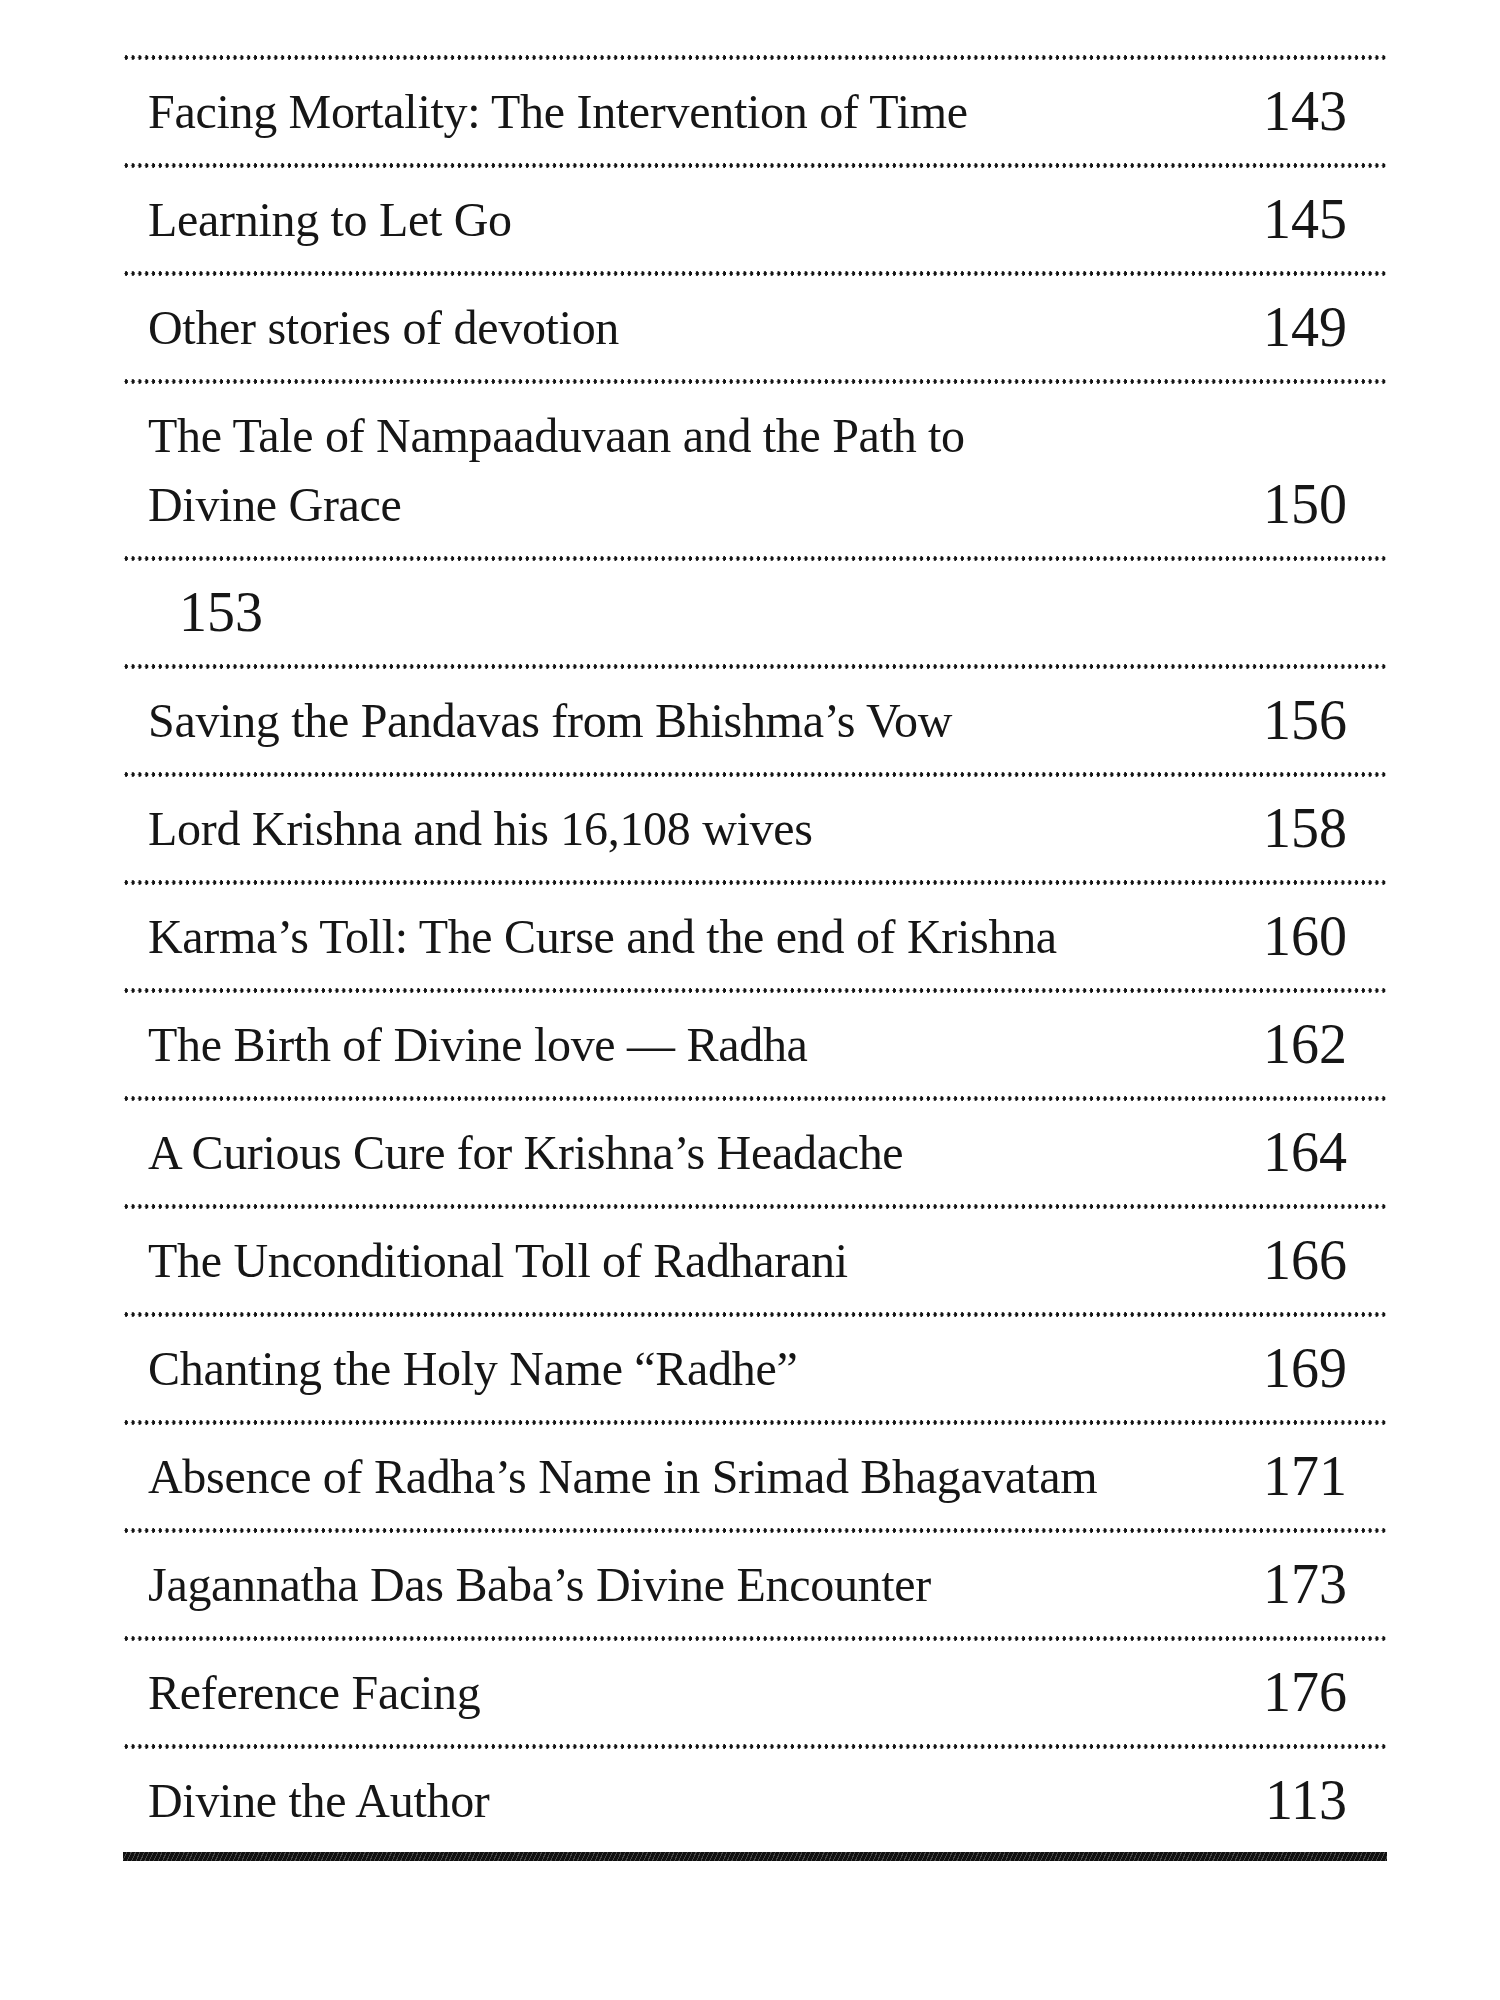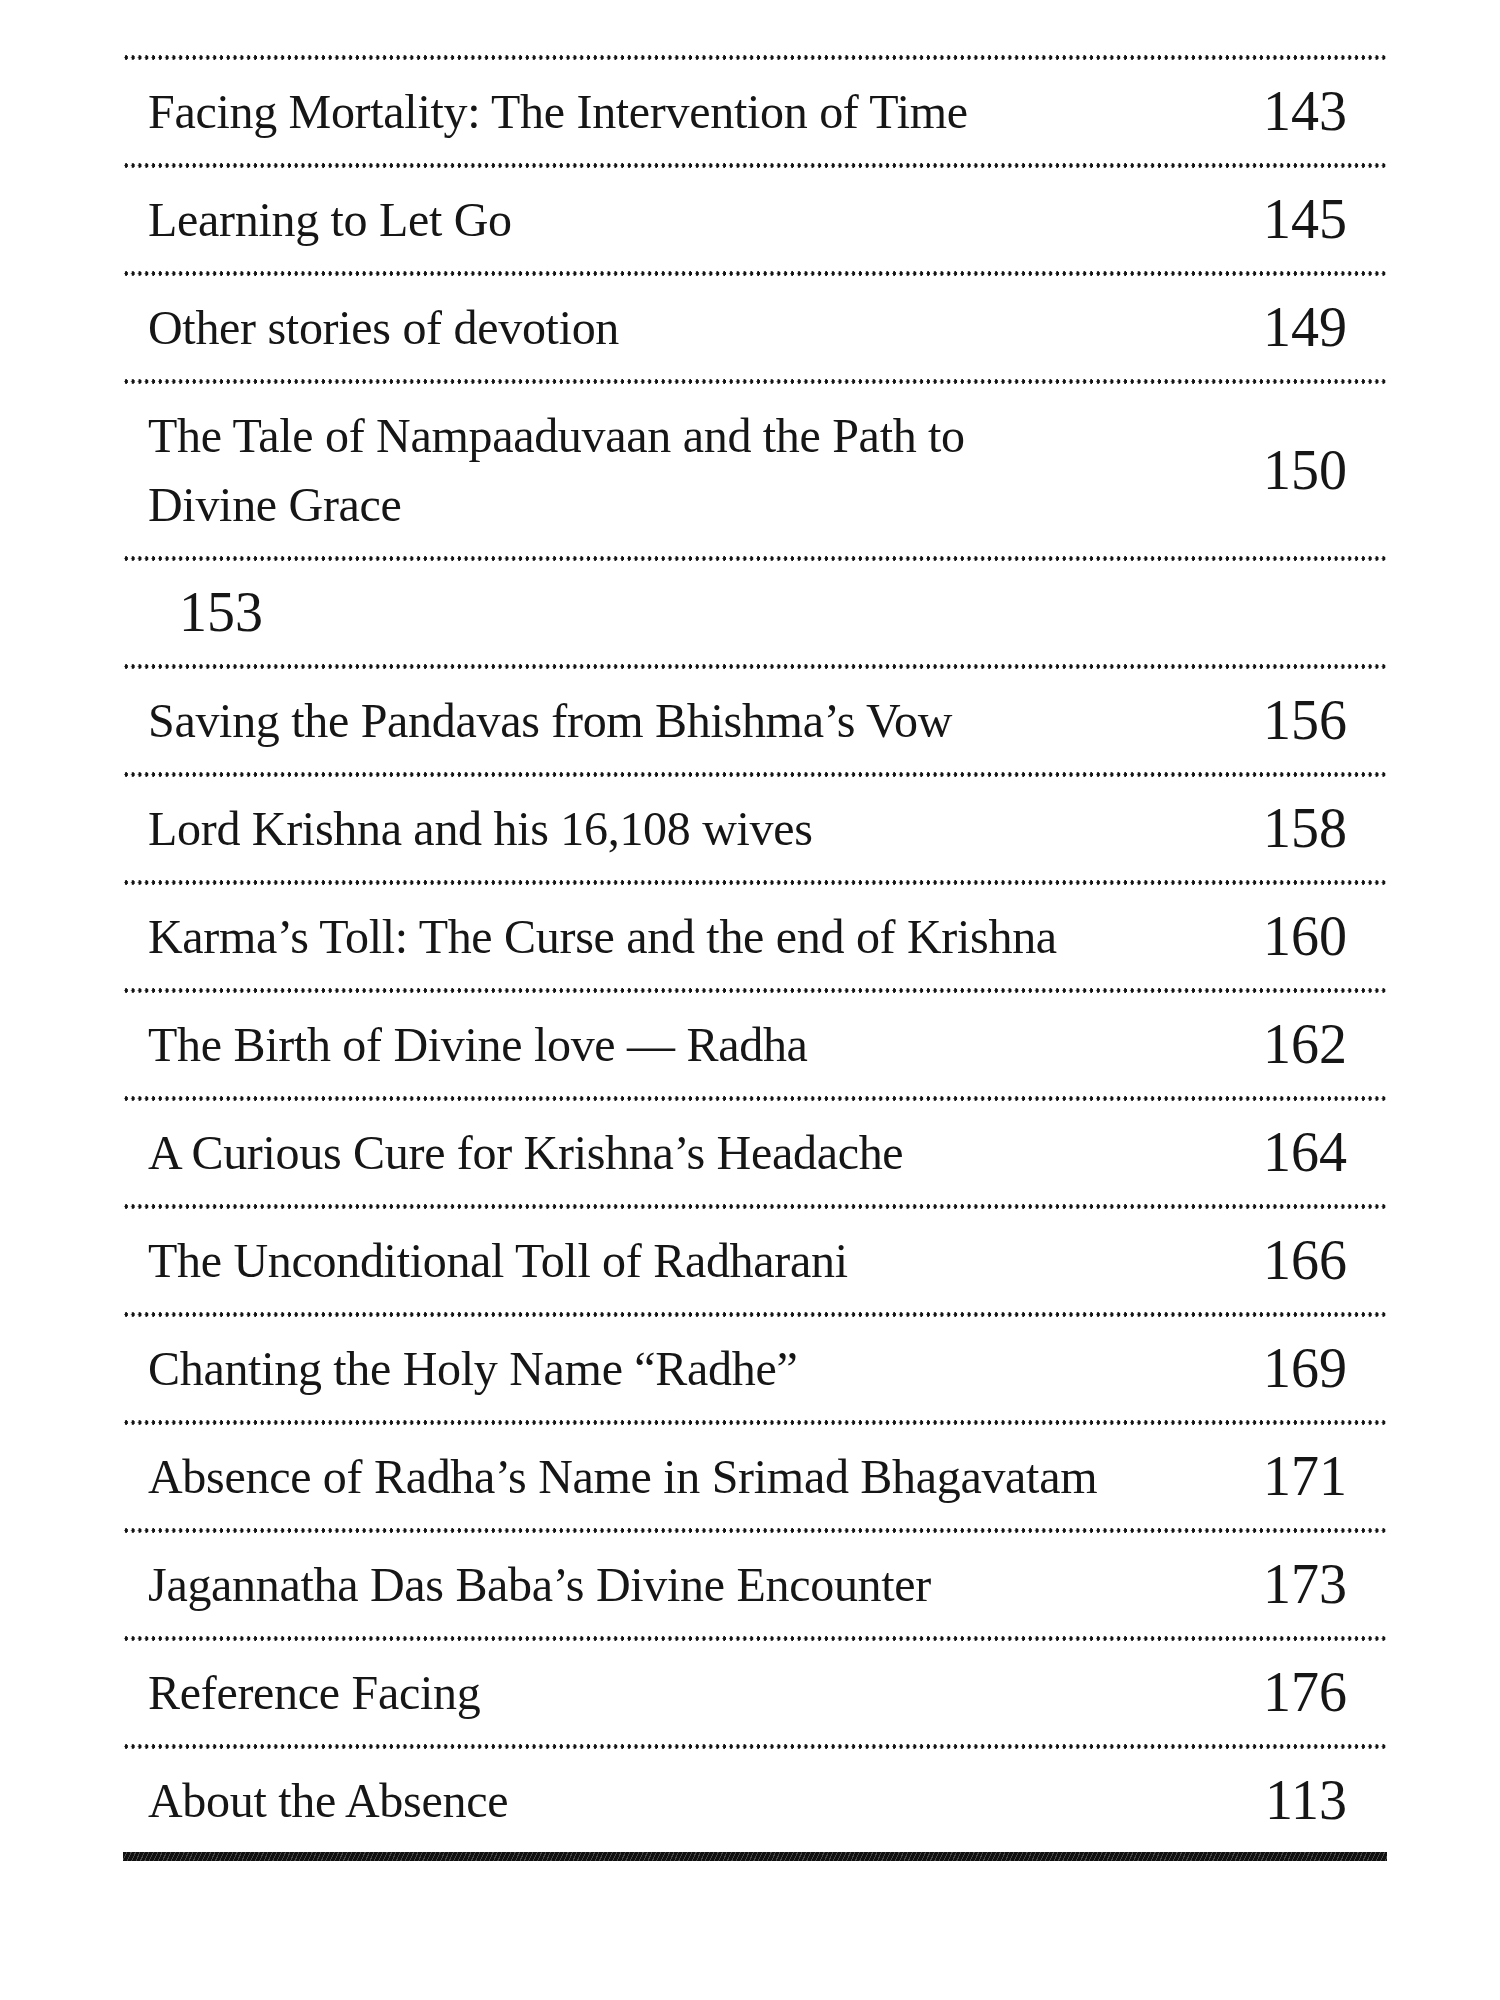--- a/index.html
+++ b/index.html
@@ -20,21 +20,21 @@
   }
   .toc-row .rule {
     height: 5px;
     background-image: radial-gradient(2px 2.6px at 3.2px 2.5px, #141414 82%, transparent 95%);
     background-size: 6.8px 5px;
     background-repeat: repeat-x;
   }
   .entry {
     display: flex;
     justify-content: space-between;
-    align-items: center;
+    align-items: flex-end;
     padding: 17px 40px 17px 25px;
   }
   .entry-title {
     font-size: 48px;
     line-height: 69px;
     letter-spacing: -0.3px;
     white-space: pre-line;
     max-width: 1010px;
   }
   .entry-page {
@@ -172,20 +172,20 @@
     <div class="rule"></div>
     <div class="entry">
       <span class="entry-title">Reference Facing</span>
       <span class="entry-page">176</span>
     </div>
   </div>
 
   <div class="toc-row">
     <div class="rule"></div>
     <div class="entry">
-      <span class="entry-title">About the Absence</span>
+      <span class="entry-title">Divine the Author</span>
       <span class="entry-page">113</span>
     </div>
   </div>
 
   <div class="bottom-rule"></div>
 
 </div>
 
 </body></html>

